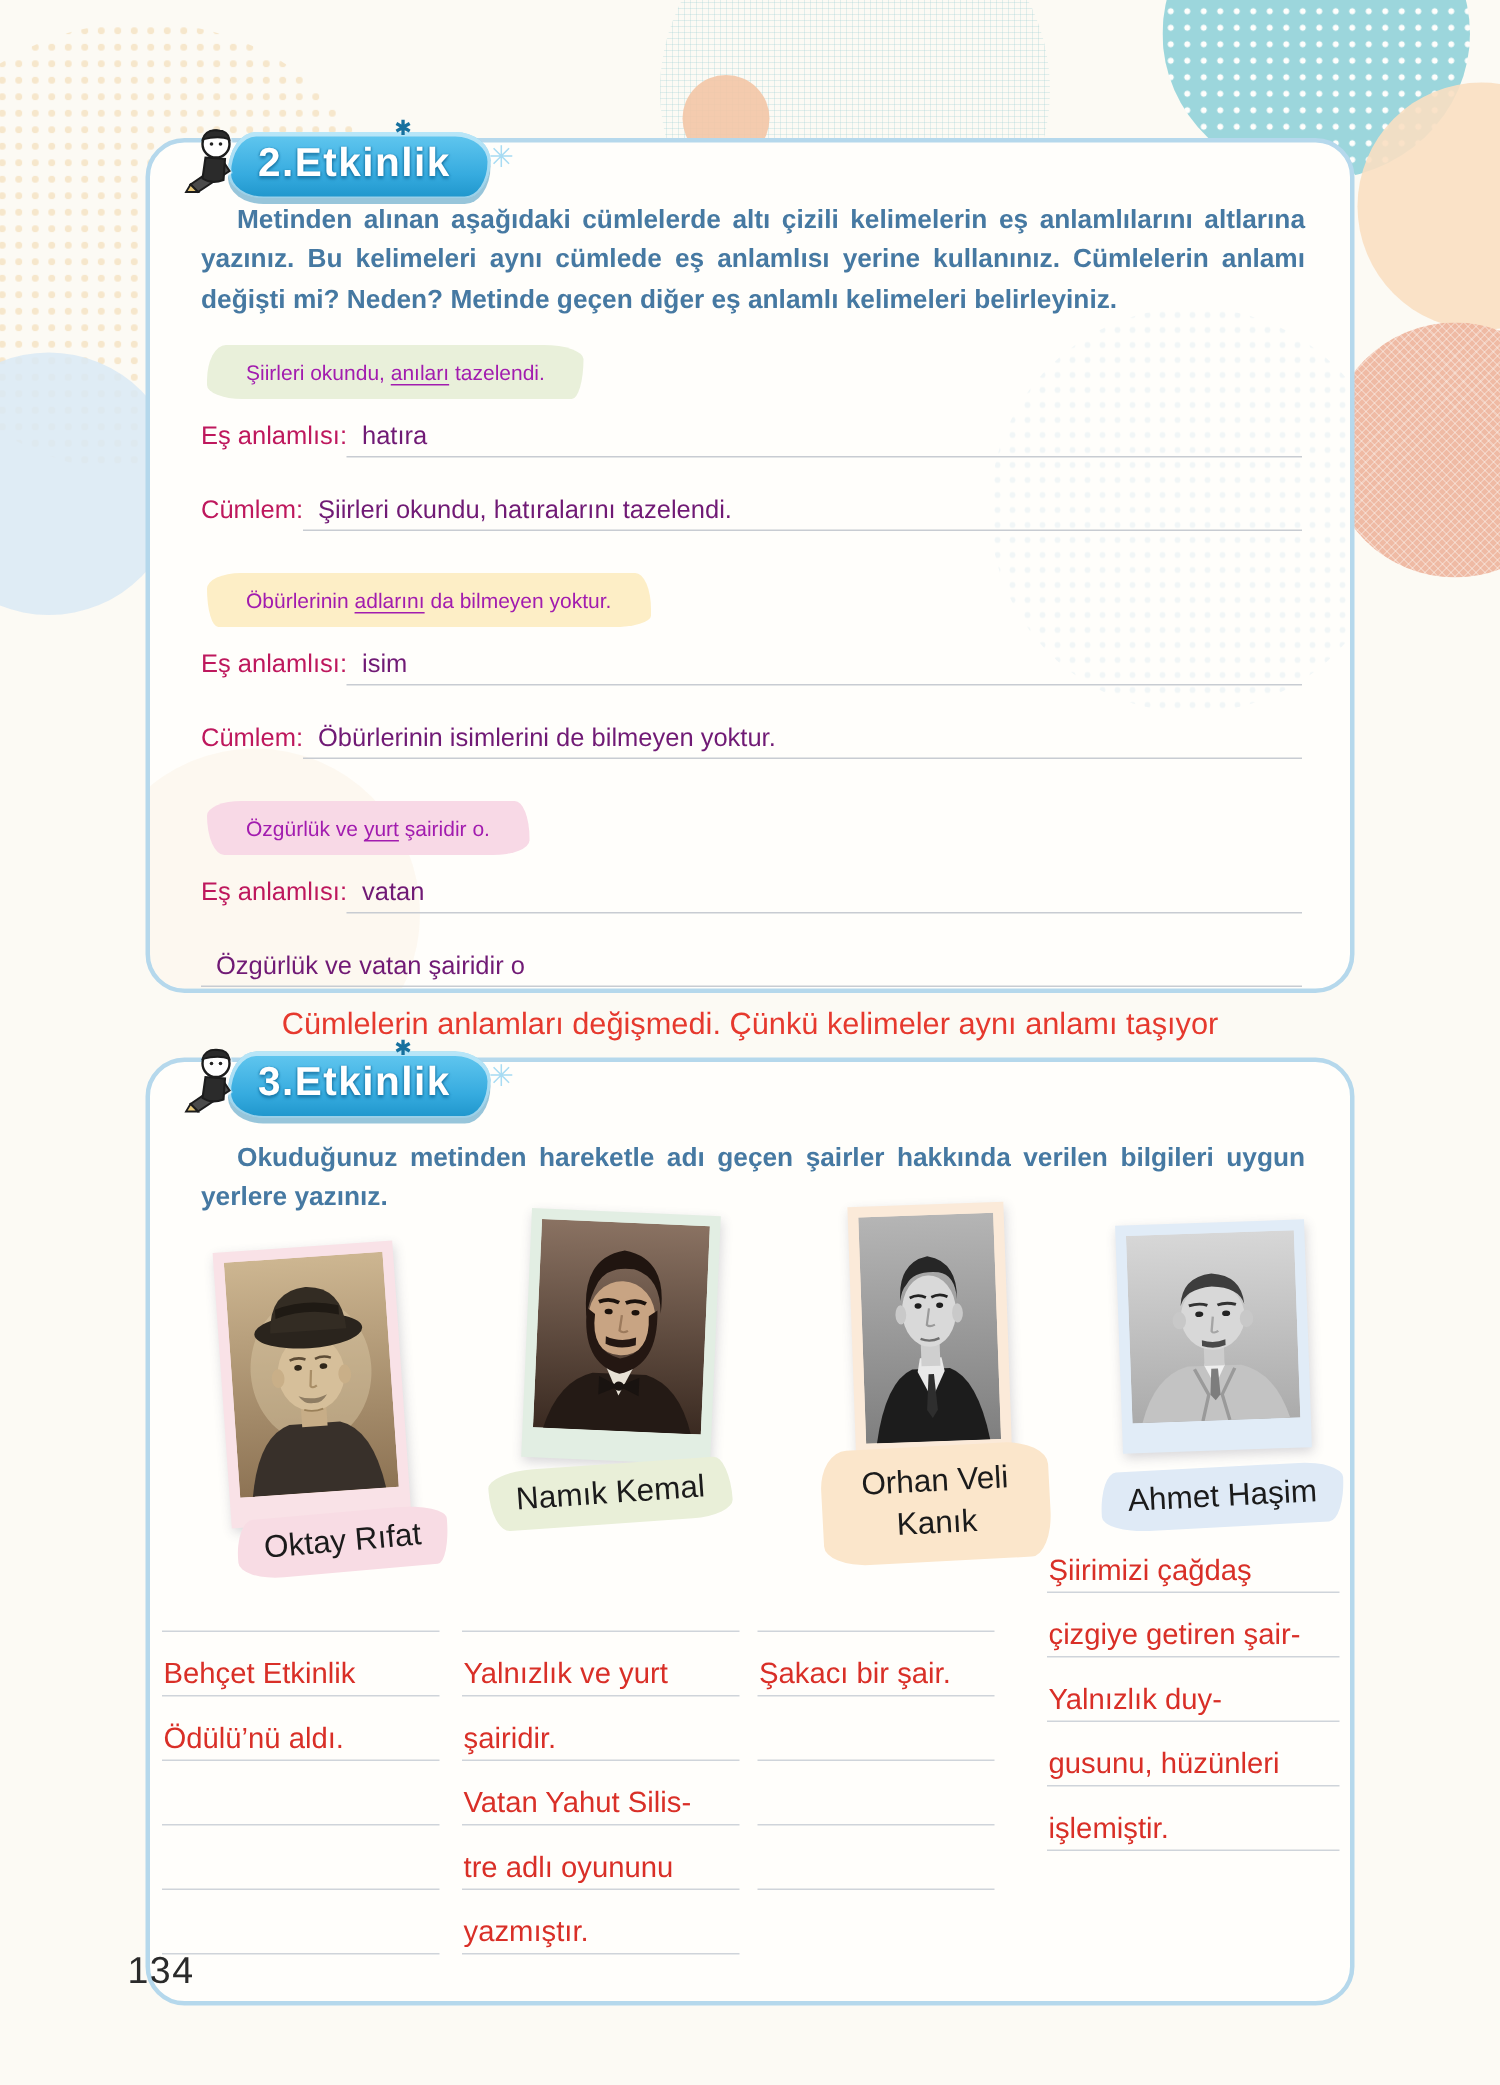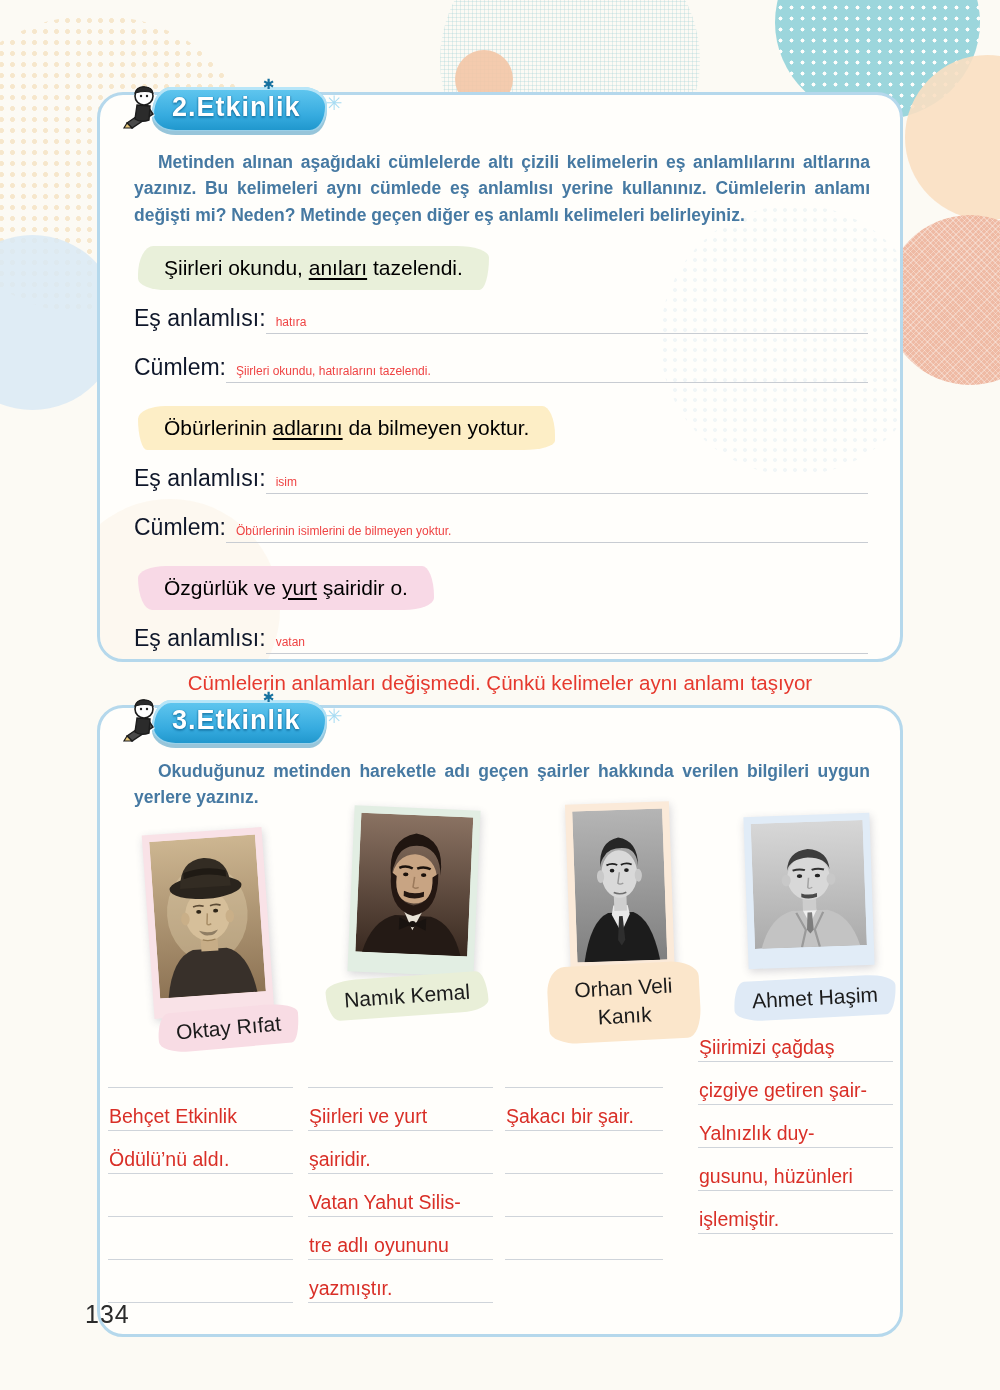--- a/index.html
+++ b/index.html
@@ -23,21 +23,21 @@
   .d5{left:885px;top:215px;width:170px;height:170px;background-color:#eeb49c;
       background-image:repeating-linear-gradient(45deg,rgba(255,255,255,.3) 0 1px,transparent 1px 4px),
                        repeating-linear-gradient(-45deg,rgba(255,255,255,.3) 0 1px,transparent 1px 4px);
       opacity:.9;}
   .d6{left:455px;top:50px;width:58px;height:58px;background:#f3c5a6;opacity:.9;}
   .d7{left:-55px;top:235px;width:175px;height:175px;background:#d9e9f4;opacity:.85;}
   .d8{left:200px;top:220px;width:95px;height:95px;background:#f6e3c6;opacity:.55;}
   
   .panel{position:absolute;background:#fffefb;border:3px solid #b5d8ec;border-radius:26px;
          box-sizing:border-box;z-index:2;overflow:hidden;}
-  .panel1{left:97px;top:92px;width:806px;height:570px;padding:54px 28px 0 32px;}
+  .panel1{left:97px;top:92px;width:806px;height:570px;padding:38px 28px 0 32px;}
   .panel2{left:97px;top:705px;width:806px;height:632px;padding:50px 28px 0 32px;}
   .wm{position:absolute;border-radius:50%;z-index:0;}
   .wm1{right:-30px;top:110px;width:270px;height:270px;
        background-image:radial-gradient(rgba(140,190,220,.55) 1.8px,transparent 2.2px);
        background-size:10px 10px;opacity:.22;}
   .wm2{left:-40px;bottom:-60px;width:220px;height:220px;background:#f7ecd8;opacity:.3;}
   .content{position:relative;z-index:1;}
   
   .badge{position:absolute;display:flex;align-items:center;z-index:3;}
   .badge1{left:122px;top:84px;}
@@ -49,29 +49,29 @@
           padding:5px 26px 8px 20px;
           box-shadow:0 4px 0 rgba(24,128,178,.45), 0 1px 0 2px rgba(255,255,255,.55) inset;}
   .bubble .btxt{color:#ffffff;font-size:27px;font-weight:800;letter-spacing:1px;
           text-shadow:0 2px 2px rgba(16,105,152,.65), 1px 0 1px rgba(16,105,152,.4), -1px 0 1px rgba(16,105,152,.4);}
   .star-a{position:absolute;top:-11px;right:52px;font-size:14px;color:#16719f;}
   .star-b{position:absolute;top:4px;right:-16px;font-size:20px;color:#a8dcf3;}
   
   .instr{color:#4679a2;font-weight:700;font-size:17.5px;line-height:1.5;
          text-align:justify;text-indent:24px;margin:0 2px;}
   .item{margin-top:18px;}
-  .hl{display:inline-block;font-size:21px;color:#000000;padding:10px 26px;margin-left:6px;text-align:center;}
+  .hl{display:inline-block;font-size:14px;color:#a21caf;padding:10px 26px;margin-left:6px;text-align:center;}
   .hl-green{background:#e9f0da;border-radius:16px 34px 10px 30px / 30px 12px 34px 12px;}
   .hl-yellow{background:#fdeec6;border-radius:30px 14px 34px 10px / 14px 32px 10px 34px;}
   .hl-pink{background:#f8d9e6;border-radius:28px 12px 30px 14px / 12px 30px 12px 32px;}
   .u{text-decoration:underline;text-underline-offset:3px;}
   .ansrow{display:flex;align-items:baseline;margin:15px 4px 0 2px;height:34px;}
-  .lbl{font-size:23px;color:#0f172a;white-space:nowrap;}
+  .lbl{font-size:17px;color:#be185d;white-space:nowrap;}
   .ansline{flex:1;border-bottom:1.5px solid #c8ccd2;padding:0 0 3px 10px;}
-  .red{color:#ef4444;font-size:12px;}
+  .red{color:#701a75;font-size:17px;}
   .conclusion{position:absolute;left:97px;top:671px;width:806px;text-align:center;
               color:#e6392e;font-size:20.5px;z-index:2;}
   
   .polaroid{position:absolute;padding:7px 7px 20px;box-sizing:border-box;
             box-shadow:1px 3px 8px rgba(60,60,90,.2);z-index:2;}
   .polaroid svg{display:block;width:100%;height:100%;}
   .ph1{left:48px;top:123px;width:120px;height:184px;background:#f9e2e7;transform:rotate(-4deg);}
   .ph2{left:251px;top:100px;width:126px;height:166px;background:#e2eee3;transform:rotate(2.5deg);}
   .ph3{left:468px;top:95px;width:104px;height:178px;background:#fbead9;transform:rotate(-2deg);}
   .ph4{left:646px;top:107px;width:126px;height:152px;background:#e1ecf7;transform:rotate(-2deg);}
@@ -294,21 +294,21 @@
     <div class="acol acol1">
       <div class="arow"></div>
       <div class="arow">Behçet Etkinlik</div>
       <div class="arow">Ödülü’nü aldı.</div>
       <div class="arow"></div>
       <div class="arow"></div>
       <div class="arow"></div>
     </div>
     <div class="acol acol2">
       <div class="arow"></div>
-      <div class="arow">Şiirleri ve yurt</div>
+      <div class="arow">Yalnızlık ve yurt</div>
       <div class="arow">şairidir.</div>
       <div class="arow">Vatan Yahut Silis-</div>
       <div class="arow">tre adlı oyununu</div>
       <div class="arow">yazmıştır.</div>
     </div>
     <div class="acol acol3">
       <div class="arow"></div>
       <div class="arow">Şakacı bir şair.</div>
       <div class="arow"></div>
       <div class="arow"></div>

